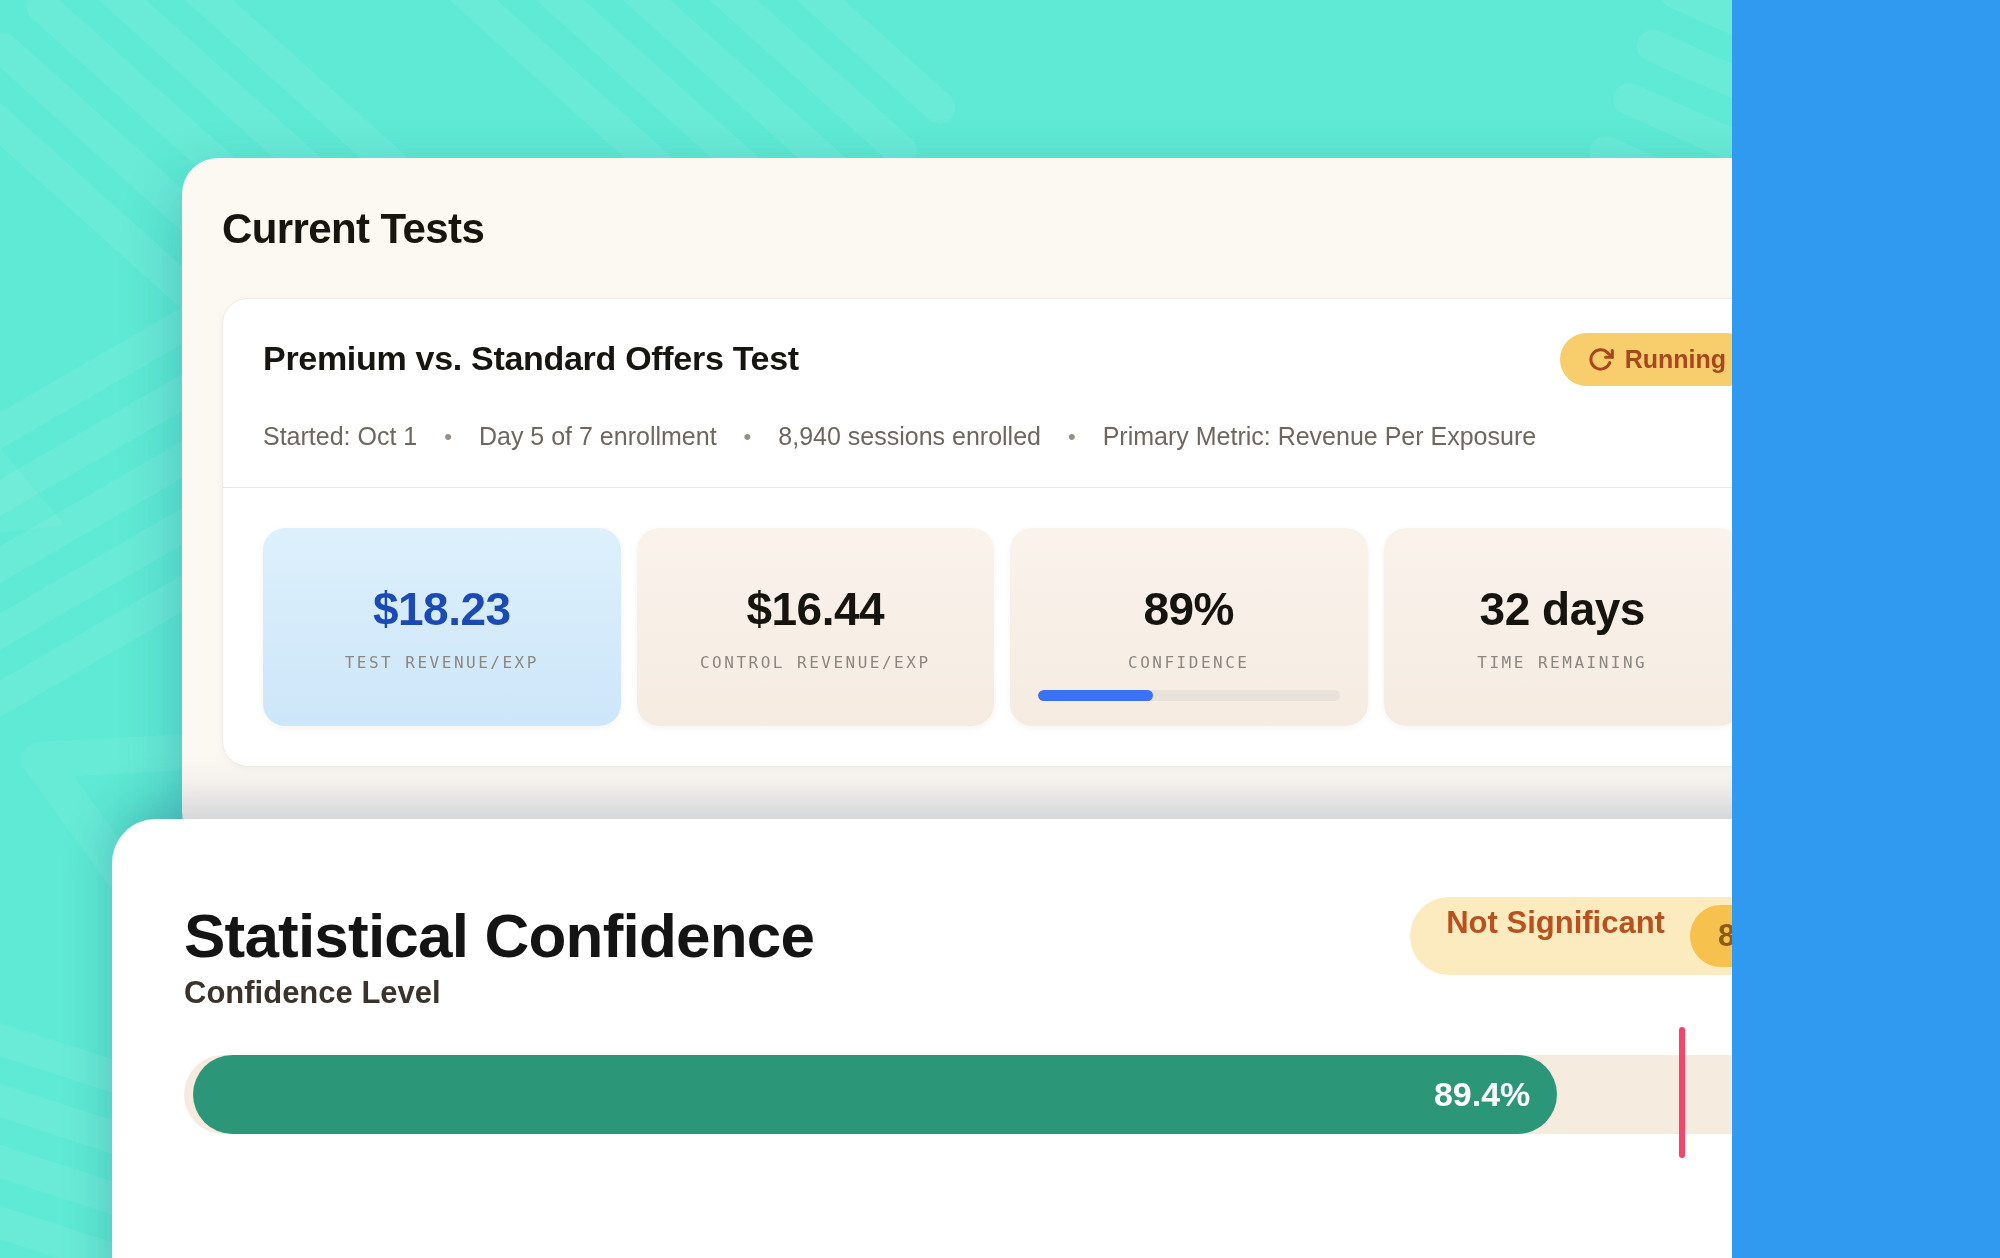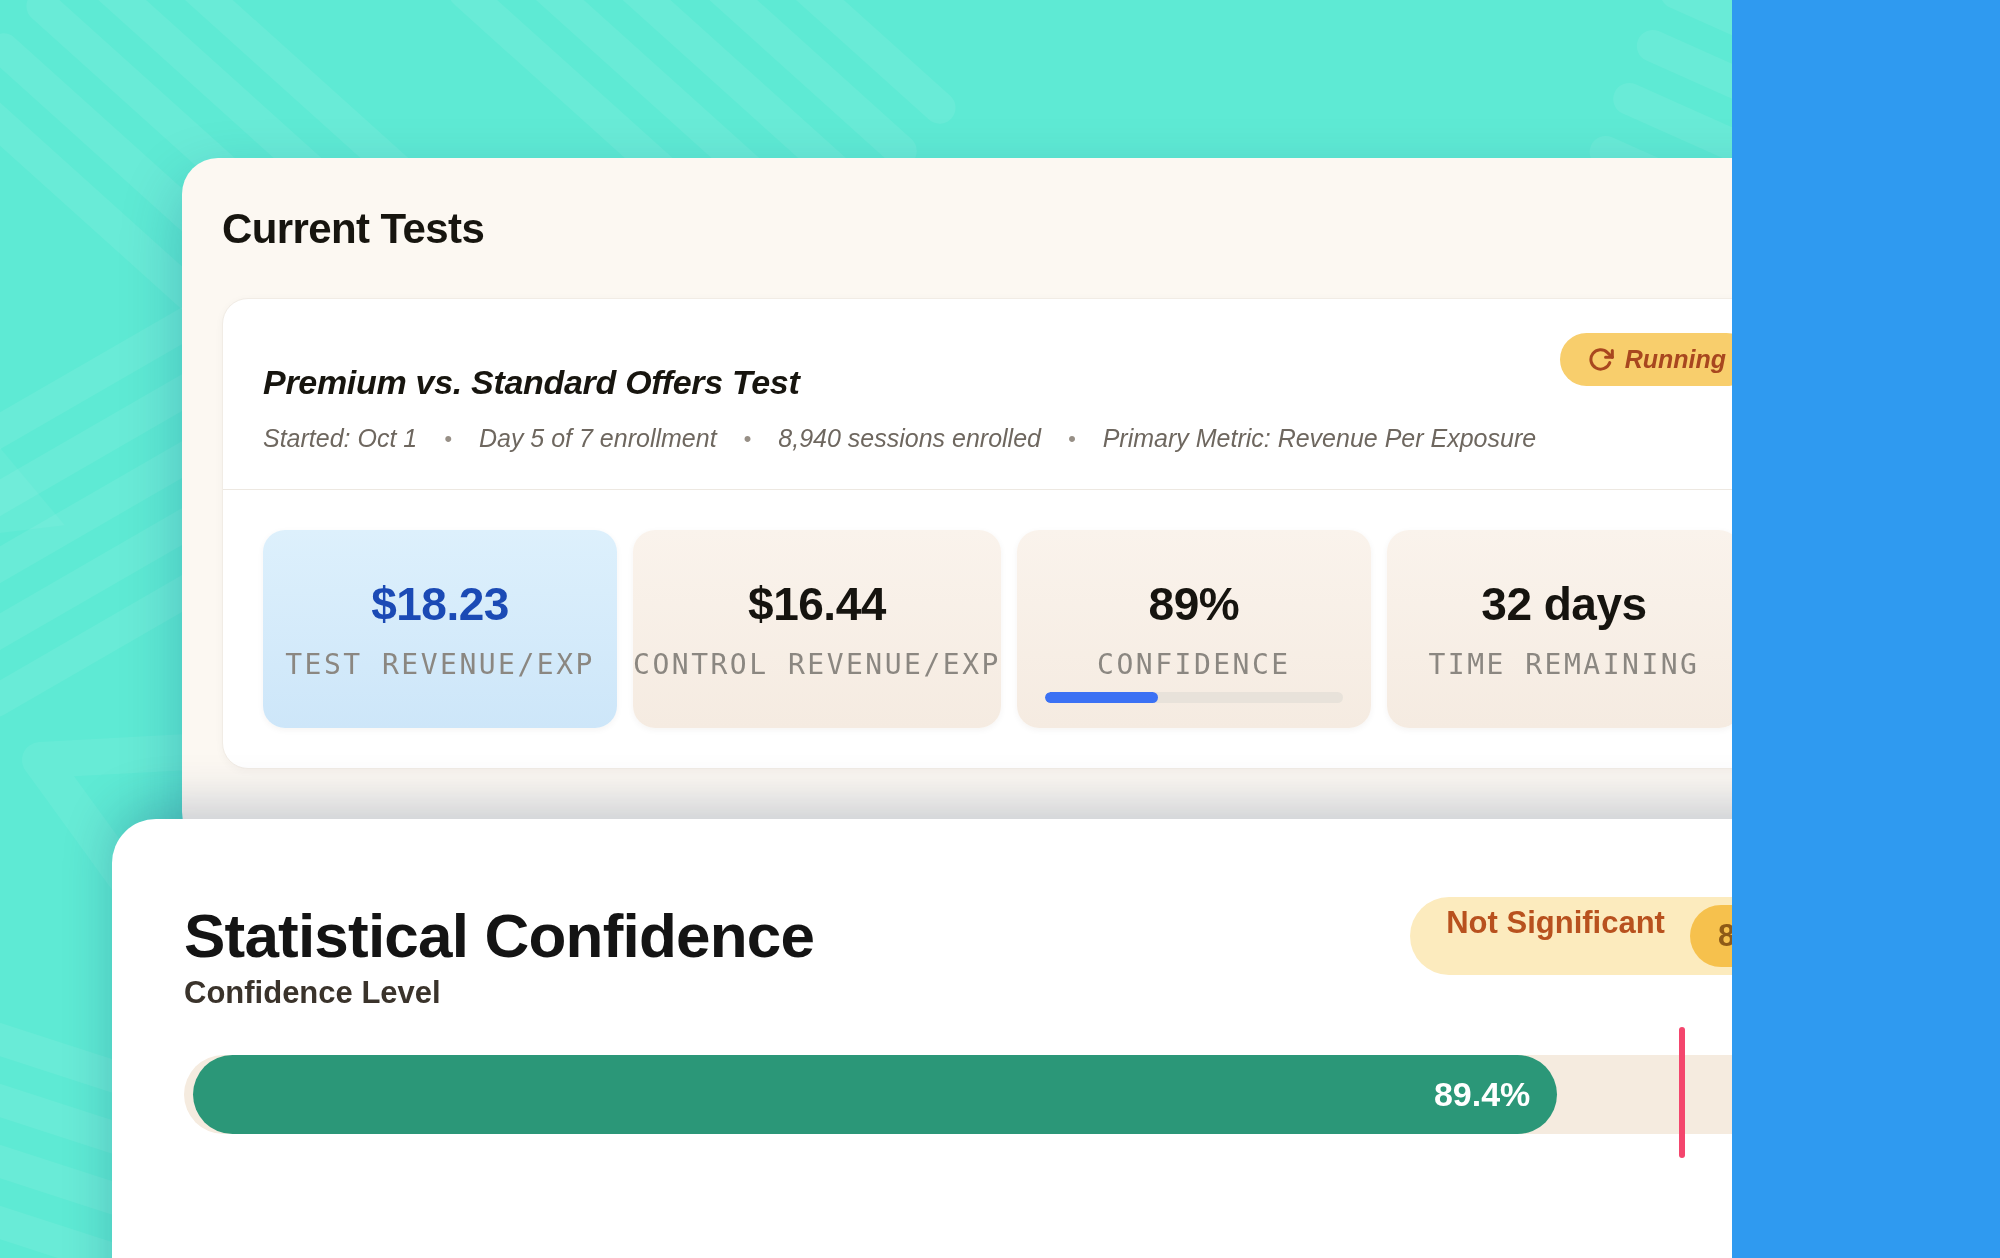--- a/index.html
+++ b/index.html
@@ -15,45 +15,45 @@
     position:absolute; z-index:1; left:182px; top:158px; width:1640px; height:690px;
     background:#FCF8F2; border-radius:36px; padding:46px 40px;
     box-shadow:0 24px 60px rgba(8,54,110,0.25);
   }
   .ct-title { font-size:42px; font-weight:800; color:#17150F; letter-spacing:-0.6px; line-height:1.2; }
 
   .test-card {
     margin-top:44px; background:#FFFFFF; border-radius:26px;
     border:1px solid #F1ECE5; box-shadow:0 2px 8px rgba(40,30,10,0.04);
   }
-  .test-header { position:relative; padding:64px 40px 36px;font-style:italic; }
+  .test-header { position:relative; padding:40px 40px 36px; }
   .test-name { font-size:34px; font-weight:800; color:#17150F; letter-spacing:-0.3px; }
   .badge-running {
     position:absolute; right:28px; top:34px; display:flex; align-items:center; gap:11px;
     background:#F8CE6C; color:#A8471F; border-radius:999px; padding:12px 27px;
     font-size:25px; font-weight:700; cursor:default;
   }
   .badge-running svg { width:27px; height:27px; display:block; }
-  .meta-row { display:flex; align-items:center; margin-top:22px; font-size:25px; color:#6E675F; }
+  .meta-row { display:flex; align-items:center; margin-top:44px; font-size:25px; color:#6E675F; }
   .meta-sep { margin:0 27px; color:#978F86; font-size:22px; }
   .divider { height:1px; background:#EDE8E1; }
 
   .stats-row { display:grid; grid-template-columns:repeat(4,1fr); gap:16px; padding:40px; }
   .stat-card {
     position:relative; height:198px; border-radius:22px;
     display:flex; flex-direction:column; align-items:center; justify-content:center;
     background:linear-gradient(180deg,#FAF3EC 0%,#F5EBE1 100%);
     box-shadow:0 2px 6px rgba(60,40,10,0.05);
   }
   .stat-card.highlight { background:linear-gradient(180deg,#DDF0FC 0%,#CDE6F9 100%); }
   .stat-value { font-size:46px; font-weight:800; color:#16140F; letter-spacing:-0.5px; }
   .stat-card.highlight .stat-value { color:#1B4AB5; }
   .stat-label {
     margin-top:17px; font-family:"DejaVu Sans Mono",monospace;
-    font-size:28px; letter-spacing:2.5px; color:#8B8781; white-space:nowrap;
+    font-size:16px; letter-spacing:2.5px; color:#8B8781; white-space:nowrap;
   }
   .stat-progress {
     position:absolute; left:28px; right:28px; bottom:25px; height:11px;
     border-radius:6px; background:#E8E2DA; overflow:hidden;
   }
   .stat-progress-fill { height:100%; width:38%; background:#3B71F4; border-radius:6px; }
 
   
   .card-bottom {
     position:absolute; z-index:2; left:112px; top:819px; width:1776px; height:560px;

